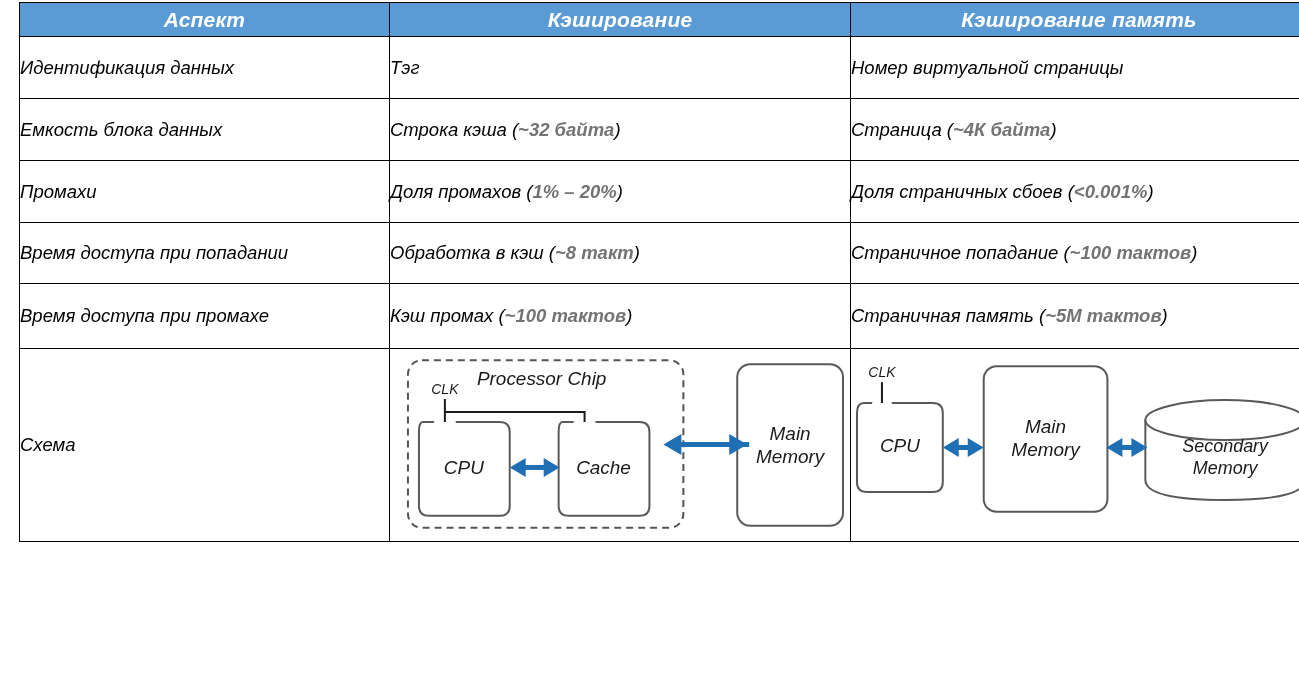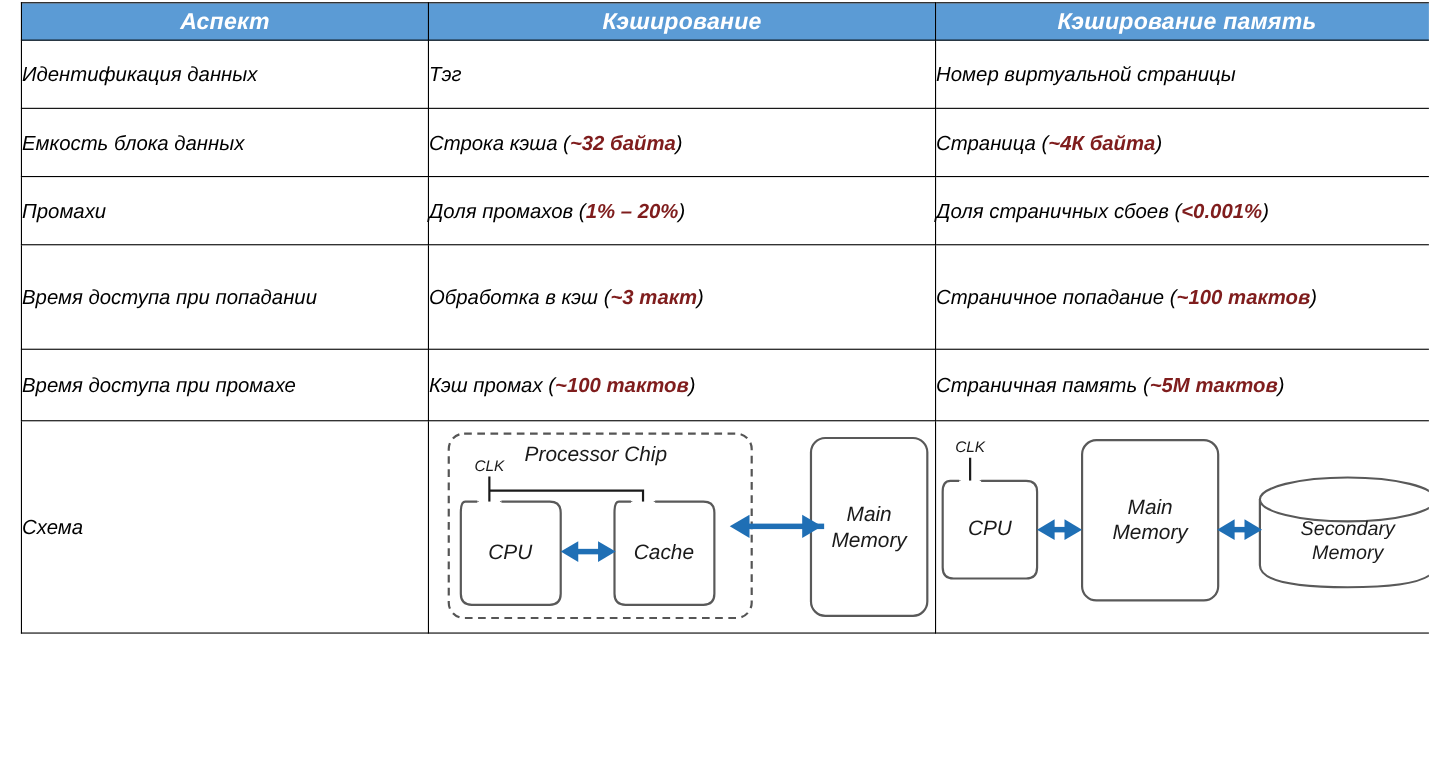--- a/index.html
+++ b/index.html
@@ -50,25 +50,25 @@
     letter-spacing: 0.2px;
   }
 
   tbody td {
     font-size: 18.5px;
     color: #000000;
     padding: 0 6px 0 7px;
     line-height: 1.25;
   }
   tbody tr.r-std td { height: 62px; }
-  tbody tr.r-tall td { height: 95px; }
+  tbody tr.r-tall td { height: 61px; }
   tbody tr.r-mid td { height: 65px; }
   tbody tr.r-diag td { height: 193px; vertical-align: middle; }
 
-  .hl { color: #7f1d1d; font-weight: bold; }
+  .hl { color: #737373; font-weight: bold; }
 
   
   .diagwrap {
     position: relative;
     width: 100%;
     height: 100%;
   }
   .diagwrap svg { display: block; width: 100%; height: 100%; }
   .lbl-blk { font-family: "Liberation Sans", "DejaVu Sans", sans-serif; fill: #1a1a1a; }
 </style>
@@ -108,21 +108,21 @@
       </tr>
 
       <tr class="r-std">
         <td>Промахи</td>
         <td><span>Доля промахов (</span><span class="hl">1% – 20%</span><span>)</span></td>
         <td><span>Доля страничных сбоев (</span><span class="hl">&lt;0.001%</span><span>)</span></td>
       </tr>
 
       <tr class="r-tall">
         <td>Время доступа при попадании</td>
-        <td><span>Обработка в кэш (</span><span class="hl">~3 такт</span><span>)</span></td>
+        <td><span>Обработка в кэш (</span><span class="hl">~8 такт</span><span>)</span></td>
         <td><span>Страничное попадание (</span><span class="hl">~100 тактов</span><span>)</span></td>
       </tr>
 
       <tr class="r-mid">
         <td>Время доступа при промахе</td>
         <td><span>Кэш промах (</span><span class="hl">~100 тактов</span><span>)</span></td>
         <td><span>Страничная память (</span><span class="hl">~5М тактов</span><span>)</span></td>
       </tr>
 
 

